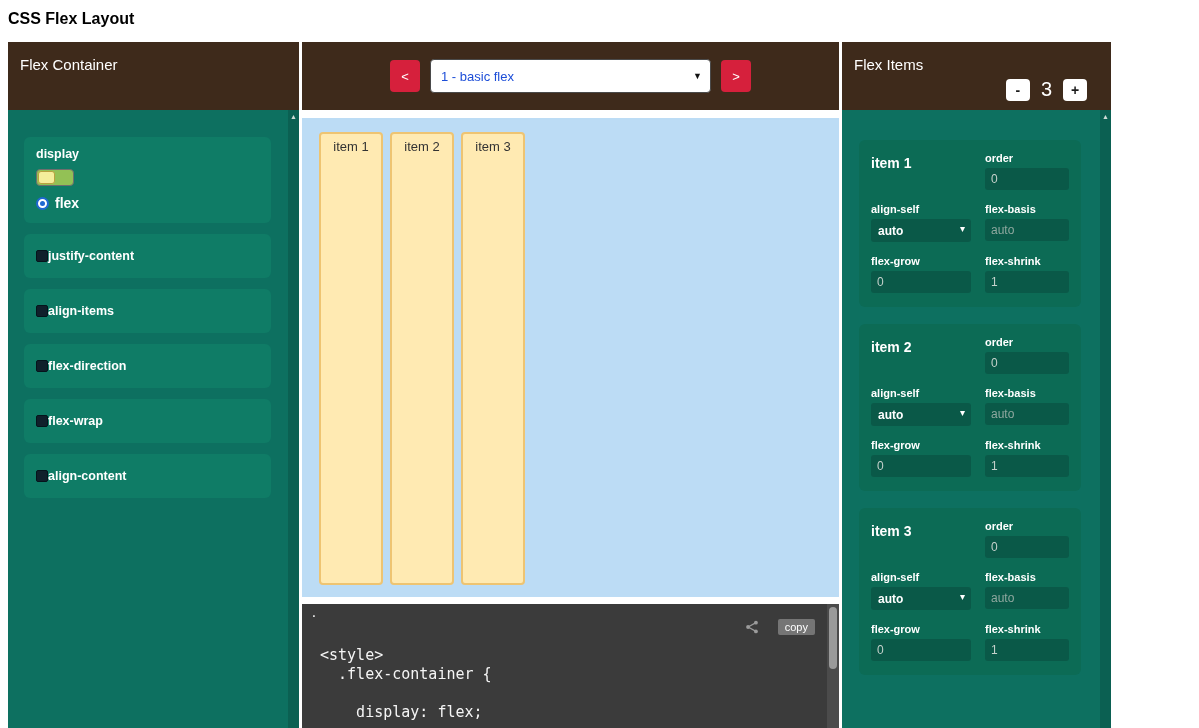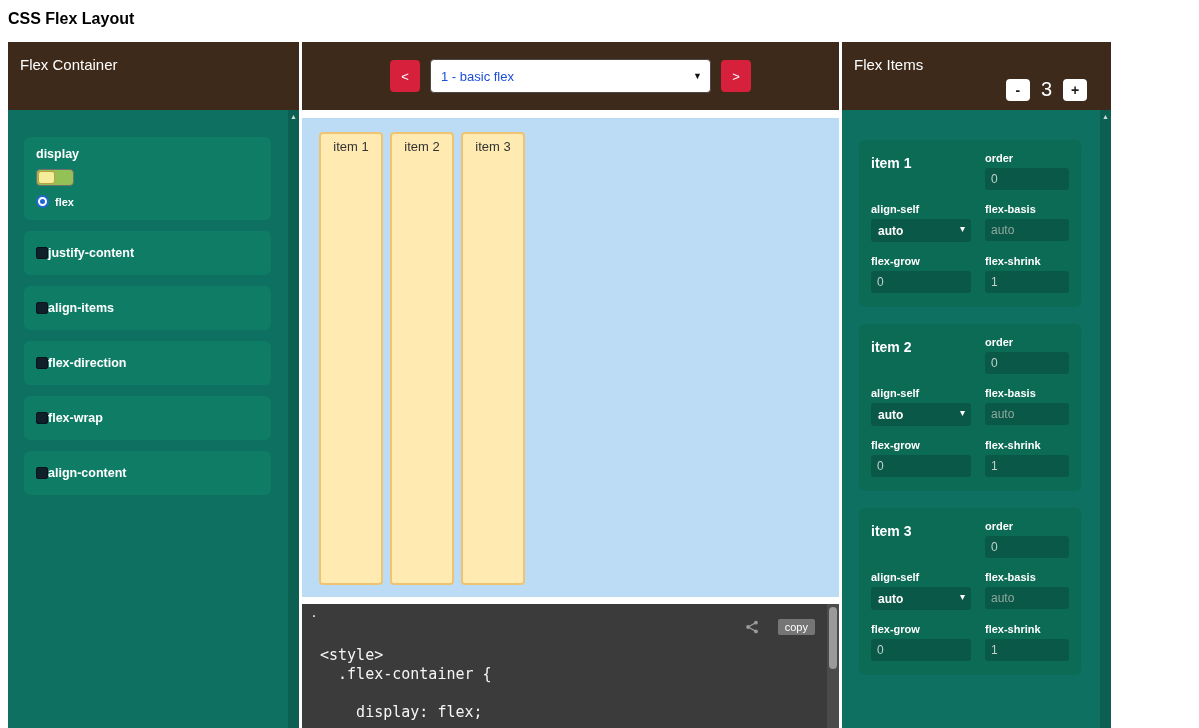--- a/index.html
+++ b/index.html
@@ -15,21 +15,21 @@
   .panel-body{flex:1;background:#0d7060;position:relative;overflow:hidden}
   .left-body{padding:27px 28px 0 16px}
   .section{background:#0f7c66;border-radius:6px}
   .display-section{padding:10px 12px 12px;margin-bottom:11px}
   .prop-label{font-size:12.5px;font-weight:bold;color:#fff}
   .toggle{margin:8px 0 9px;width:38px;height:17px;background:#93c155;border:1px solid #6e6e6e;border-radius:4px;position:relative;cursor:pointer}
   .toggle-knob{position:absolute;left:1px;top:1px;width:17px;height:13px;background:#f4ee9b;border:1px solid #b9a23f;border-radius:3px}
   .radio-row{display:flex;align-items:center;gap:6px}
   .radio{width:13px;height:13px;border-radius:50%;background:#fff;border:2px solid #1f68d1;position:relative;display:inline-block;cursor:pointer}
   .radio::after{content:"";position:absolute;left:2px;top:2px;right:2px;bottom:2px;border-radius:50%;background:#1f68d1}
-  .radio-label{font-size:11px;font-weight:bold;color:#fff}
+  .radio-label{font-size:14px;font-weight:bold;color:#fff}
   .prop-section{height:44px;display:flex;align-items:center;gap:0;padding:0 12px;margin-bottom:11px}
   .checkbox{width:12px;height:12px;background:#10202b;border:1px solid #05141c;border-radius:2px;display:inline-block;cursor:pointer}
   .vscroll{position:absolute;top:0;right:0;width:11px;height:100%;background:rgba(0,0,0,0.14)}
   .scroll-arrow{font-size:7px;color:#cfdbd6;text-align:center;padding-top:3px}
 
   .mid-header{display:flex;align-items:center;justify-content:center;gap:10px}
   .nav-btn{width:30px;height:32px;background:#d6203c;color:#fff;border:none;border-radius:4px;font-size:13px;cursor:pointer;font-family:"Liberation Sans",sans-serif}
   .preset-wrap{position:relative}
   .preset-select{width:281px;height:34px;background:#fff;color:#1d4ed8;border:1px solid #4a4a4a;border-radius:4px;font-size:13px;padding:0 26px 0 10px;appearance:none;-webkit-appearance:none;font-family:"Liberation Sans",sans-serif;cursor:pointer}
   .preset-arrow{position:absolute;right:9px;top:12px;font-size:9px;color:#111;pointer-events:none}

